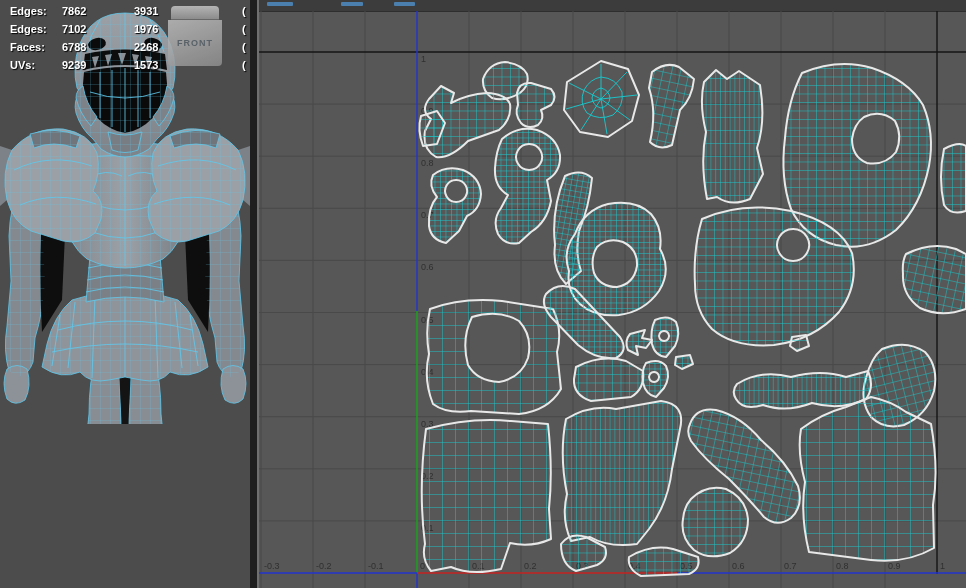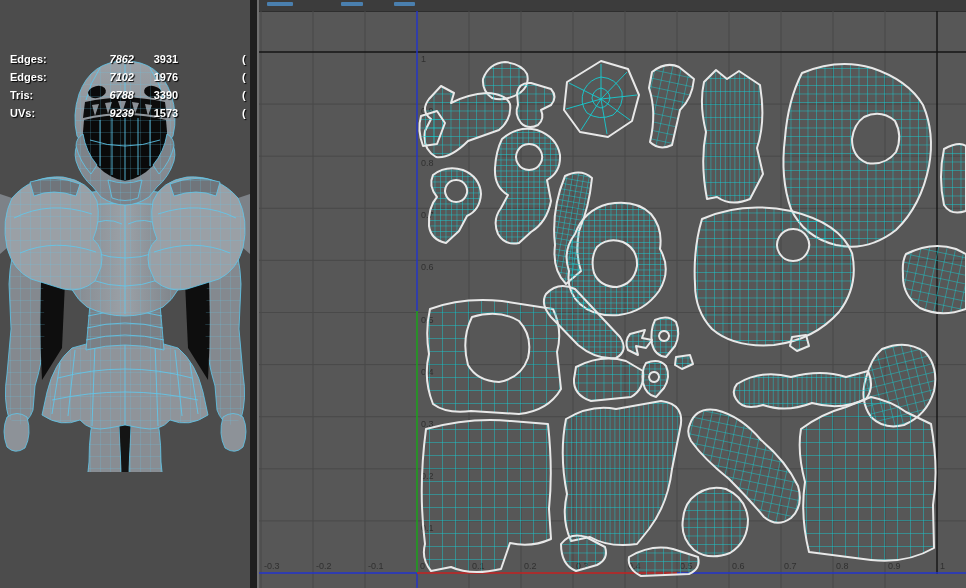--- a/index.html
+++ b/index.html
@@ -1,26 +1,26 @@
 <!DOCTYPE html>
 <html><head>
 <meta charset="utf-8">
 <style>
   html,body{margin:0;padding:0;background:#222;}
   .screen{position:relative;width:966px;height:588px;overflow:hidden;
     font-family:"Liberation Sans",sans-serif;background:#4c4c4c;}
 
   
-  .viewport-left{position:absolute;left:0;top:0;width:250px;height:424px;background:#4c4c4c;overflow:hidden;margin-top:48px;}
+  .viewport-left{position:absolute;left:0;top:0;width:250px;height:424px;background:#4c4c4c;overflow:hidden;}
   .hud{position:absolute;left:10px;top:2px;width:240px;color:#fff;font-size:11px;font-weight:bold;
        text-shadow:1px 1px 1px #000;line-height:18px;z-index:5;}
   .hud-row{display:flex;}
   .hud-label{width:52px;}
-  .hud-v1{width:72px;text-align:right;font-style:italic;}
-  .hud-v2{width:64px;text-align:center;}
+  .hud-v1{width:72px;text-align:left;}
+  .hud-v2{width:64px;text-align:left;}
   .hud-ovf{margin-left:44px;}
   .viewcube{position:absolute;left:168px;top:6px;width:54px;height:62px;z-index:4;opacity:.85;}
   .vc-top{height:13px;margin:0 3px;background:linear-gradient(#c6c6c6,#989898);border-radius:4px 4px 0 0;border-bottom:1px solid #6c6c6c;}
   .vc-front{height:46px;background:linear-gradient(160deg,#bdbdbd,#8e8e8e);border-radius:0 0 4px 4px;
     display:flex;align-items:center;justify-content:center;color:#5c666f;font-weight:bold;font-size:9px;letter-spacing:1px;}
   .vp-bottom{position:absolute;left:0;top:577px;width:250px;height:11px;background:#2a2a2a;z-index:6;}
 
   
   .divider{position:absolute;left:250px;top:0;width:9px;height:588px;background:#1f1f1f;}
   .divider::after{content:"";position:absolute;right:0;top:0;width:2px;height:588px;background:#707070;}
@@ -155,33 +155,39 @@
         <span class="hud-v2">3931</span>
         <span class="hud-ovf">(</span>
       </div>
       <div class="hud-row">
         <span class="hud-label">Edges:</span>
         <span class="hud-v1">7102</span>
         <span class="hud-v2">1976</span>
         <span class="hud-ovf">(</span>
       </div>
       <div class="hud-row">
-        <span class="hud-label">Tris:</span>
+        <span class="hud-label">Faces:</span>
         <span class="hud-v1">6788</span>
-        <span class="hud-v2">3390</span>
+        <span class="hud-v2">2268</span>
         <span class="hud-ovf">(</span>
       </div>
       <div class="hud-row">
         <span class="hud-label">UVs:</span>
         <span class="hud-v1">9239</span>
         <span class="hud-v2">1573</span>
         <span class="hud-ovf">(</span>
       </div>
     </div>
 
+    <div class="viewcube">
+      <div class="vc-top"></div>
+      <div class="vc-front">
+        <span>FRONT</span>
+      </div>
+    </div>
 
     <div class="vp-bottom"></div>
   </div>
 
   <div class="divider"></div>
 
   <div class="uv-panel">
     <div class="uv-toolbar">
       <div class="tb-dash" style="left:8px;width:26px"></div>
       <div class="tb-dash" style="left:82px;width:22px"></div>

